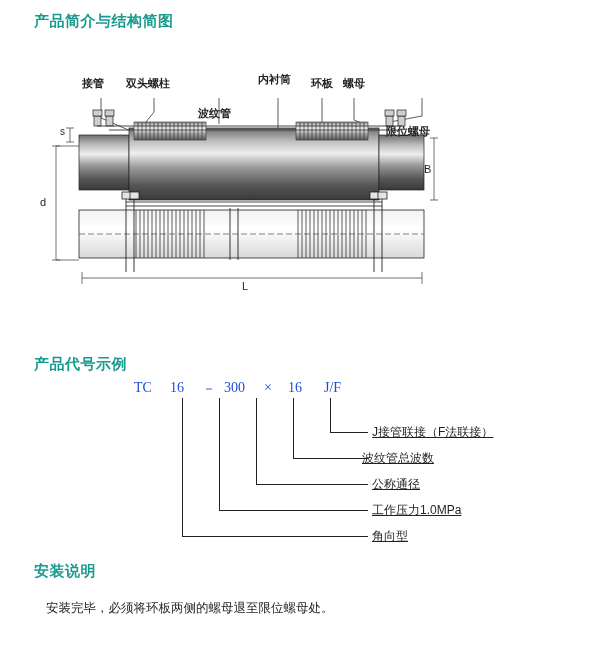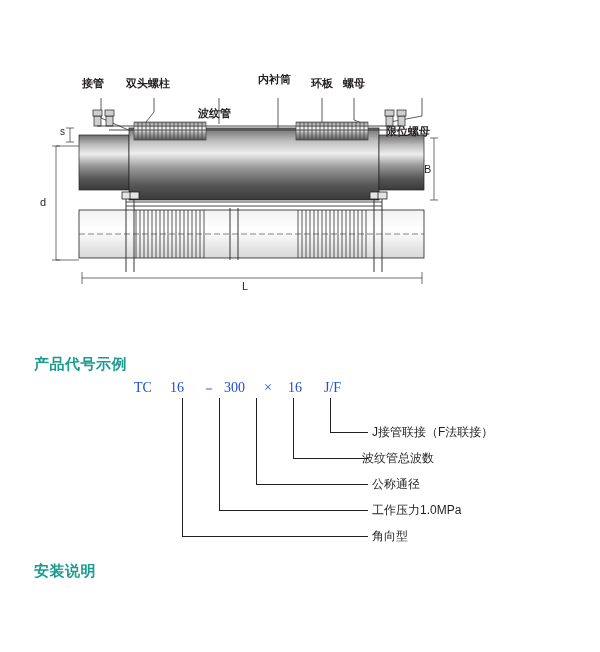--- a/index.html
+++ b/index.html
@@ -68,20 +68,21 @@
     font-family: "Liberation Serif", serif;
     font-size: 14px;
     color: #1d4ed8;
   }
   .code-desc {
     position: absolute;
     white-space: nowrap;
     font-family: "Liberation Sans", sans-serif;
     font-size: 12px;
     color: #231f20;
+    text-decoration: underline;
   }
   .vline {
     position: absolute;
     width: 1px;
     background: #231f20;
   }
   .hline {
     position: absolute;
     height: 1px;
     background: #231f20;
@@ -97,20 +98,21 @@
     line-height: 21px;
     color: #231f20;
   }
   .notes div { white-space: nowrap; }
 </style>
 </head>
 <body>
 
 <div class="page">
 
+  <div class="section-title" id="title-1">产品简介与结构简图</div>
 
   <div class="diagram">
     <svg width="530" height="230" viewBox="0 0 530 230" xmlns="http://www.w3.org/2000/svg">
       <defs>
         <linearGradient id="bodyGrad" x1="0" y1="0" x2="0" y2="1">
           <stop offset="0%" stop-color="#6e6e6e"></stop>
           <stop offset="18%" stop-color="#bdbdbd"></stop>
           <stop offset="35%" stop-color="#eeeeee"></stop>
           <stop offset="55%" stop-color="#9a9a9a"></stop>
           <stop offset="80%" stop-color="#555555"></stop>
@@ -343,15 +345,16 @@
     <div class="code-desc" style="left:338px; top:44px;">J接管联接（F法联接）</div>
     <div class="code-desc" style="left:328px; top:70px;">波纹管总波数</div>
     <div class="code-desc" style="left:338px; top:96px;">公称通径</div>
     <div class="code-desc" style="left:338px; top:122px;">工作压力1.0MPa</div>
     <div class="code-desc" style="left:338px; top:148px;">角向型</div>
   </div>
 
   <div class="section-title" id="title-3">安装说明</div>
 
   <div class="notes">
+    <div>安装完毕，必须将环板两侧的螺母退至限位螺母处。</div>
   </div>
 
 </div>
 
 </body></html>

